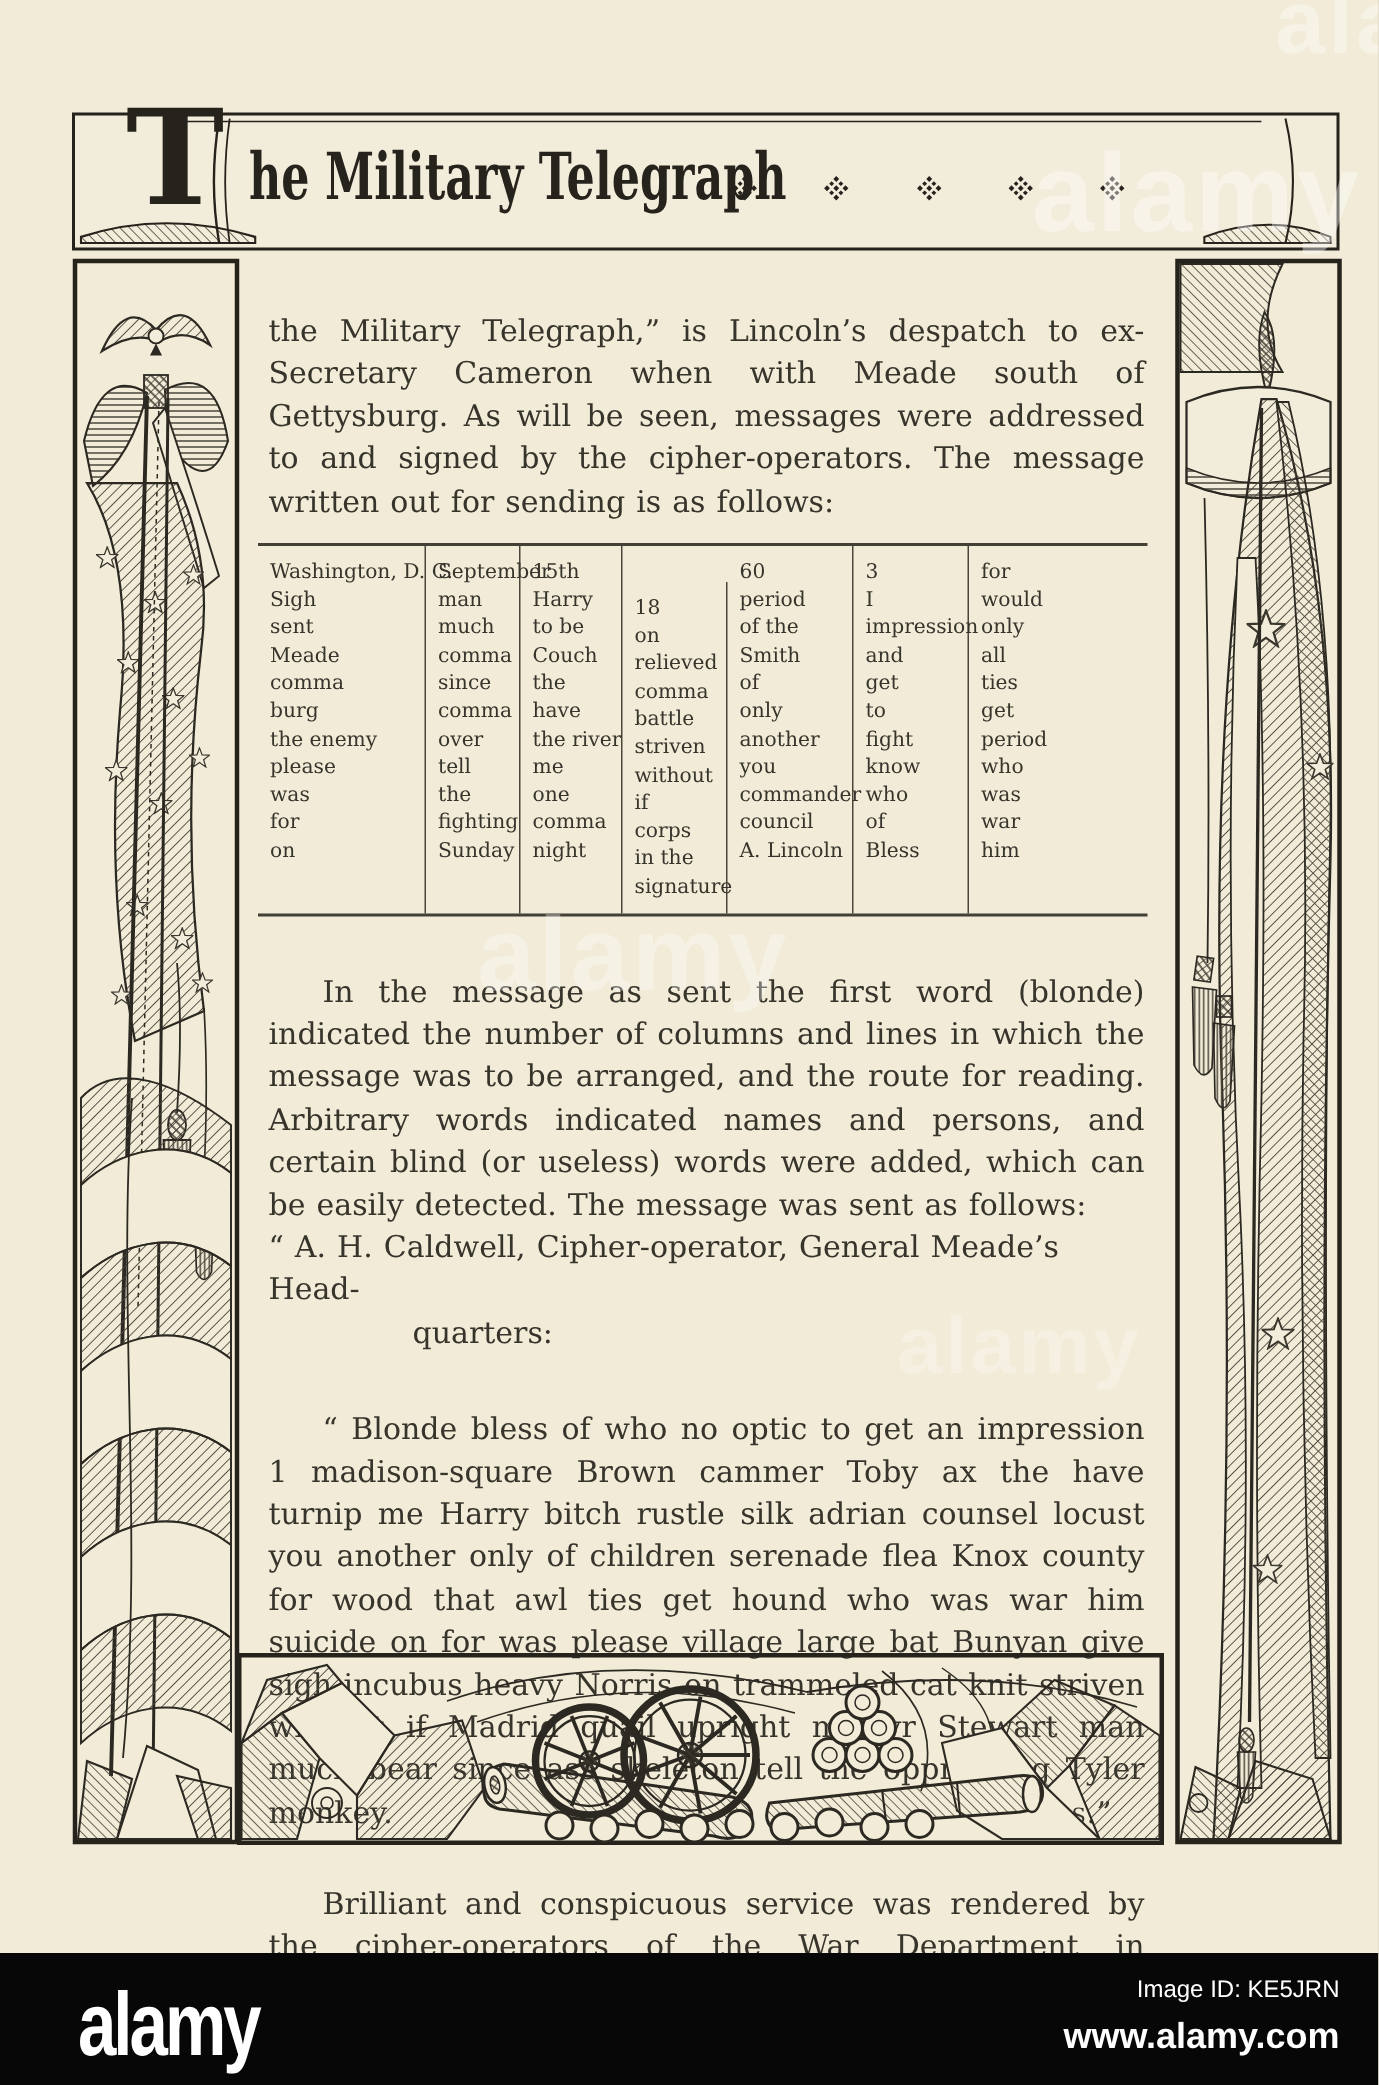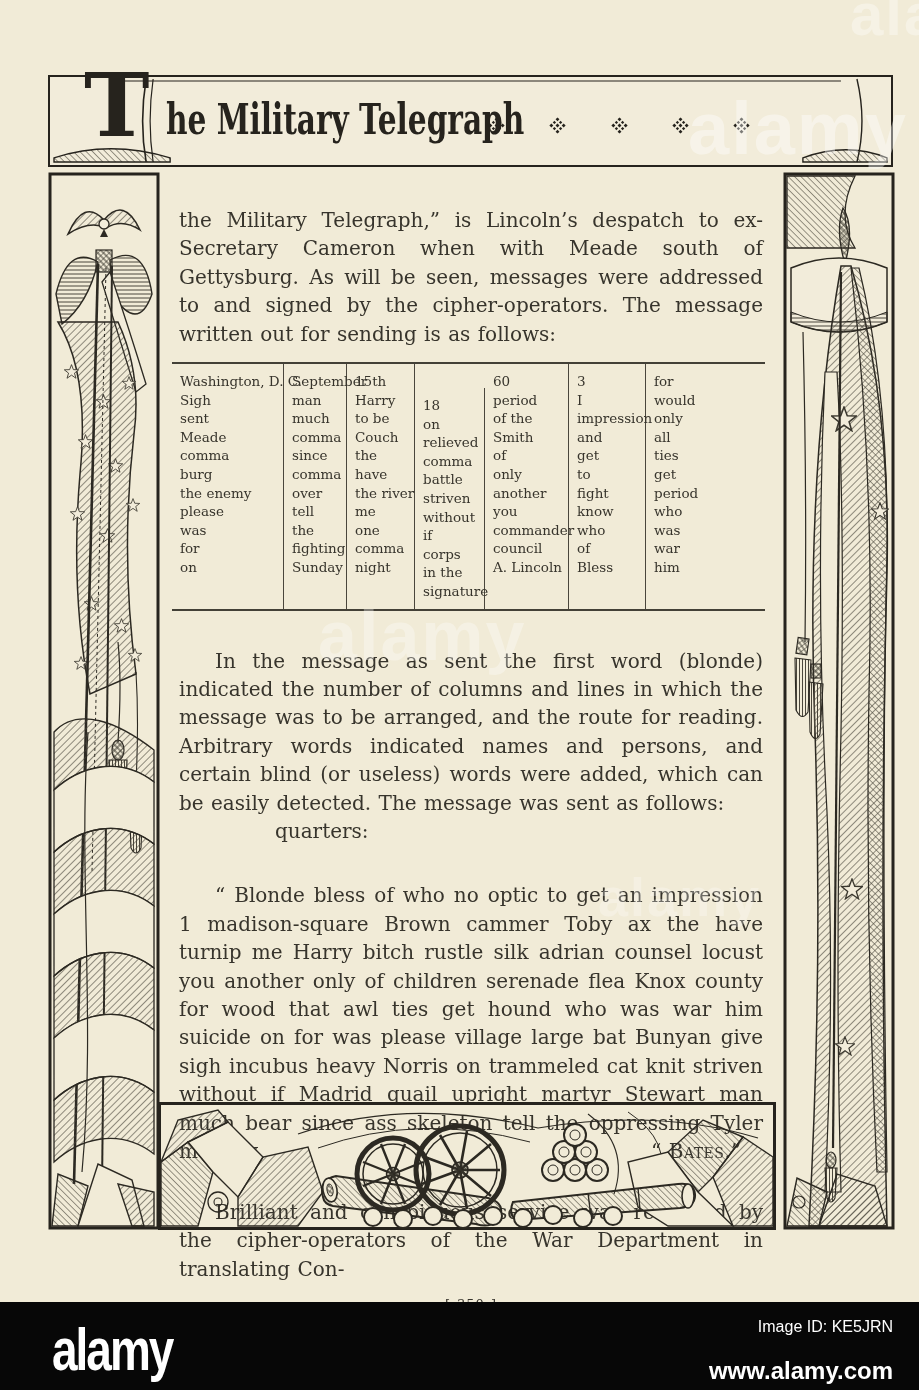--- a/index.html
+++ b/index.html
@@ -60,21 +60,21 @@
   .wm-b{left:318px;top:596px;font-size:70px;color:rgba(255,255,255,.32);}
   .wm-c{left:598px;top:866px;font-size:54px;color:rgba(255,255,255,.28);}
   .wm-d{left:850px;top:-20px;font-size:60px;color:rgba(255,255,255,.35);}
 
   
   .alamy-bar{position:absolute;left:0;top:1302px;width:100%;height:88px;background:#070707;
              color:#fff;font-family:"Liberation Sans",sans-serif;z-index:6;}
   .alamy-logo{position:absolute;left:52px;top:12px;font-size:46px;font-weight:700;
               letter-spacing:-2px;transform:scaleY(1.3);transform-origin:top left;}
   .bar-right{position:absolute;right:26px;top:16px;text-align:right;}
-  .bar-id{font-size:16px;margin-bottom:21px;}
+  .bar-id{font-size:16px;margin-bottom:8px;}
   .bar-url{font-size:24px;font-weight:700;}
 </style>
 </head>
 <body>
 
 <svg width="0" height="0" style="position:absolute" aria-hidden="true">
   <defs>
     <pattern id="hA" patternUnits="userSpaceOnUse" width="5" height="5" patternTransform="rotate(45)">
       <path d="M0,0 V5" stroke="#4a463b" stroke-width="1.2"></path>
     </pattern>
@@ -331,20 +331,21 @@
           <div class="tcell">period</div>
           <div class="tcell">who</div>
           <div class="tcell">was</div>
           <div class="tcell">war</div>
           <div class="tcell">him</div>
         </div>
     </div>
 
     <p class="para indent">In the message as sent the first word (blonde) indicated the number of columns and lines in which the message was to be arranged, and the route for reading.  Arbitrary words indicated names and persons, and certain blind (or useless) words were added, which can be easily detected.  The message was sent as follows:</p>
 
+    <div class="address">“ A. H. Caldwell, Cipher-operator, General Meade’s Head-</div>
     <div class="address2">quarters:</div>
 
     <p class="para indent">“ Blonde bless of who no optic to get an impression 1 madison-square Brown cammer Toby ax the have turnip me Harry bitch rustle silk adrian counsel locust you another only of children serenade flea Knox county for wood that awl ties get hound who was war him suicide on for was please village large bat Bunyan give sigh incubus heavy Norris on trammeled cat knit striven without if Madrid quail upright martyr Stewart man much bear since ass skeleton tell the oppressing Tyler monkey.</p>
 
     <div class="sig">
       <span>“ </span><span class="smallcaps">Bates</span><span>.”</span>
     </div>
 
     <p class="para indent p-after">Brilliant and conspicuous service was rendered by the cipher-operators of the War Department in translating Con-</p>
 

